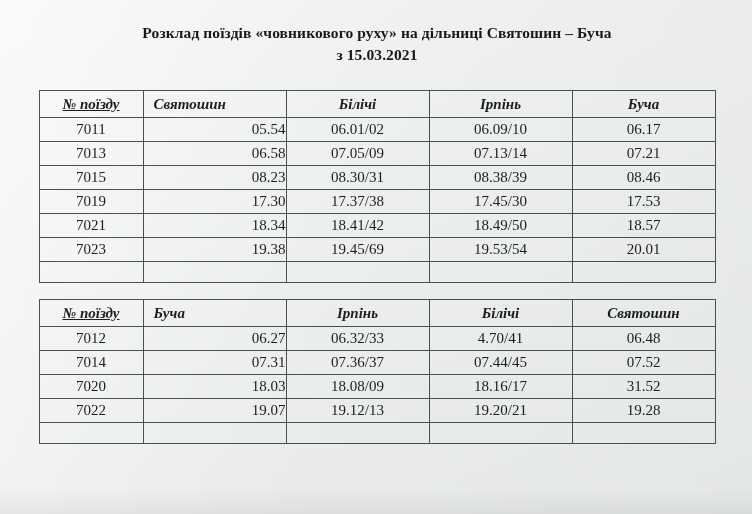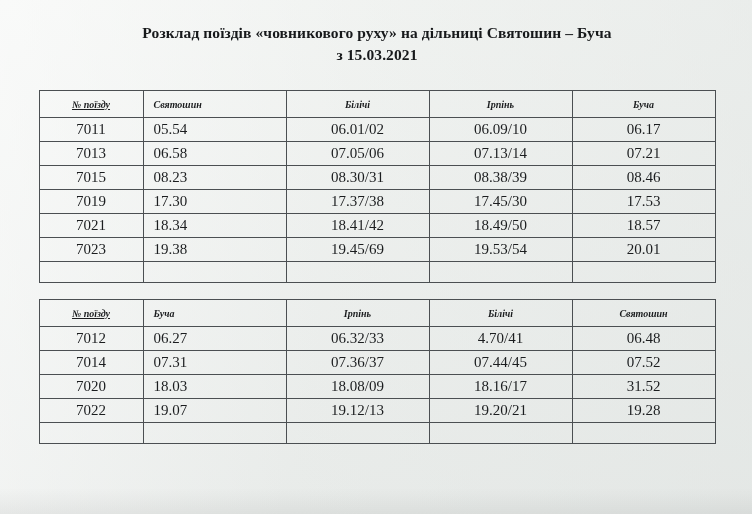--- a/index.html
+++ b/index.html
@@ -59,33 +59,33 @@
     height: 23px;
     text-align: center;
     vertical-align: middle;
     font-size: 15px;
     padding: 0;
     color: #1b1d1f;
   }
   .sched thead th {
     font-style: italic;
     font-weight: bold;
-    font-size: 10px;
+    font-size: 15px;
     height: 26px;
   }
   .sched thead th.col-num {
     text-decoration: underline;
   }
   .col-num { width: 104px; }
   .col-b { width: 143px; }
   .col-c { width: 143px; }
   .col-d { width: 143px; }
   .col-e { width: 143px; }
   .sched td.lead {
-    text-align: left;
+    text-align: right;
     padding-left: 10px;
     margin-left: 40px;
   }
   .sched thead th.lead {
     text-align: left;
     padding-left: 10px;
   }
   .spacer-row td {
     height: 20px;
     border: 1px solid #4b4f52;
@@ -135,21 +135,21 @@
       <tr>
         <td>7011</td>
         <td class="lead">05.54</td>
         <td>06.01/02</td>
         <td>06.09/10</td>
         <td>06.17</td>
       </tr>
       <tr>
         <td>7013</td>
         <td class="lead">06.58</td>
-        <td>07.05/06</td>
+        <td>07.05/09</td>
         <td>07.13/14</td>
         <td>07.21</td>
       </tr>
       <tr>
         <td>7015</td>
         <td class="lead">08.23</td>
         <td>08.30/31</td>
         <td>08.38/39</td>
         <td>08.46</td>
       </tr>

